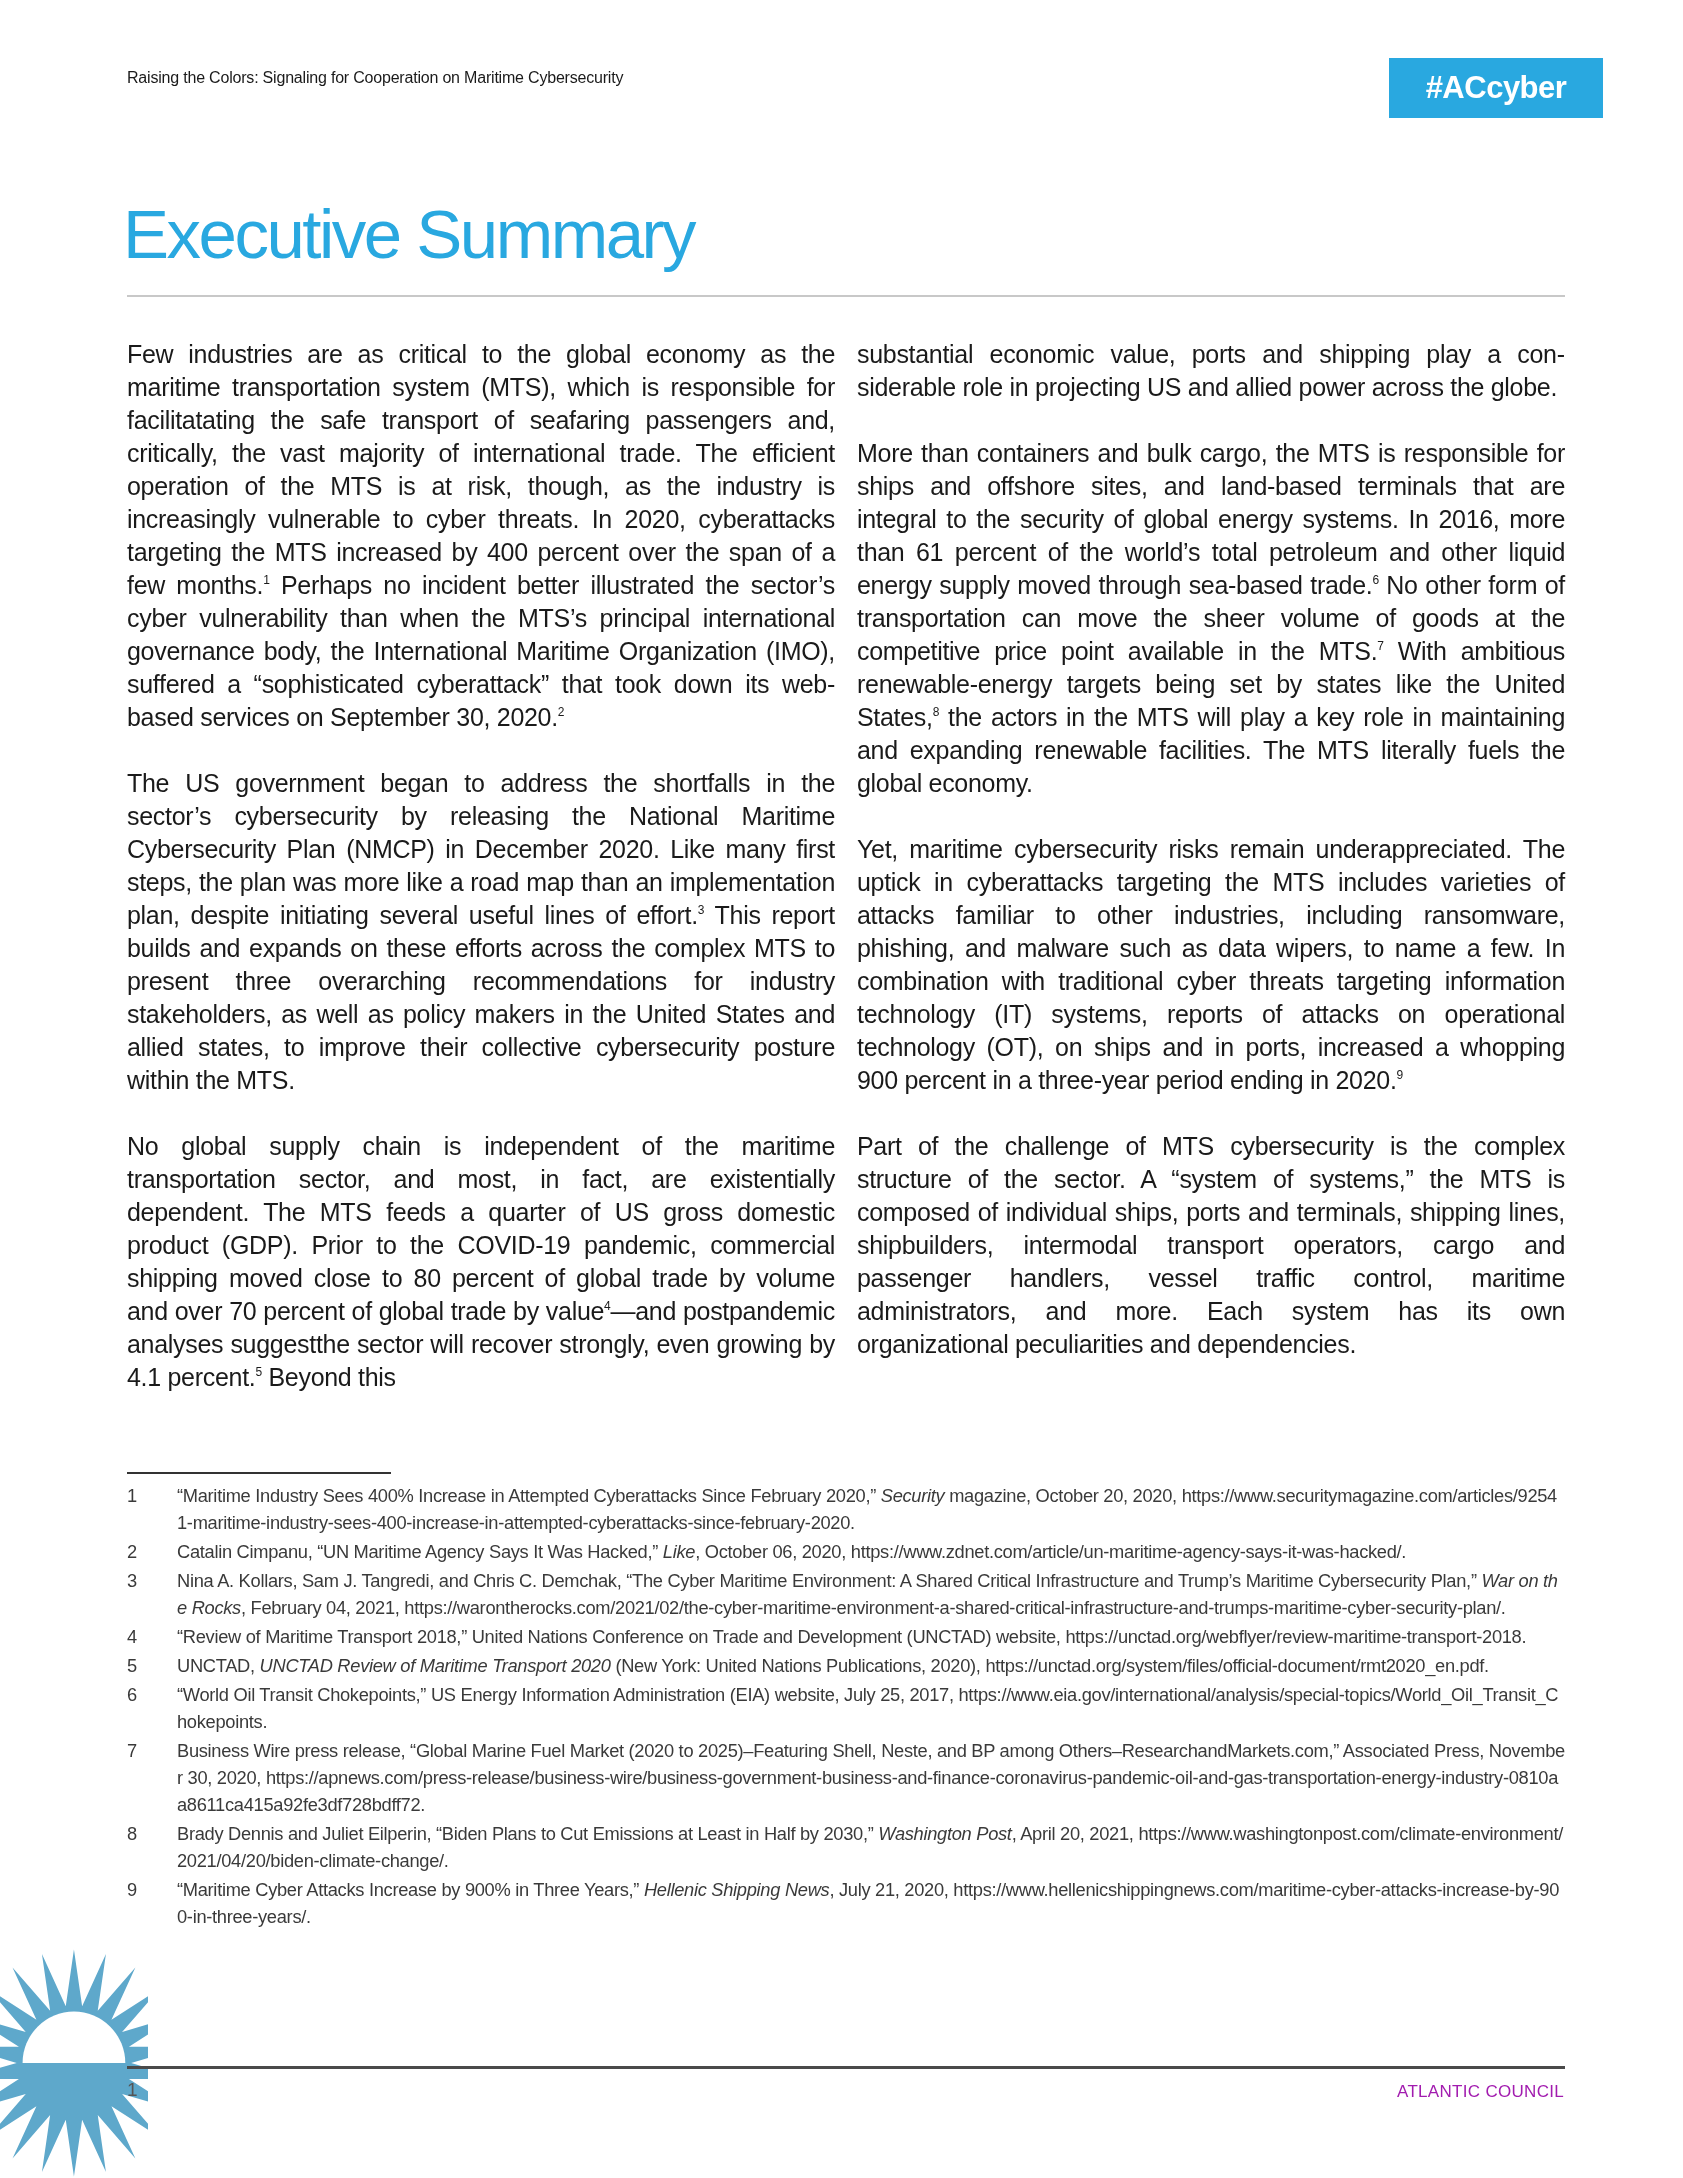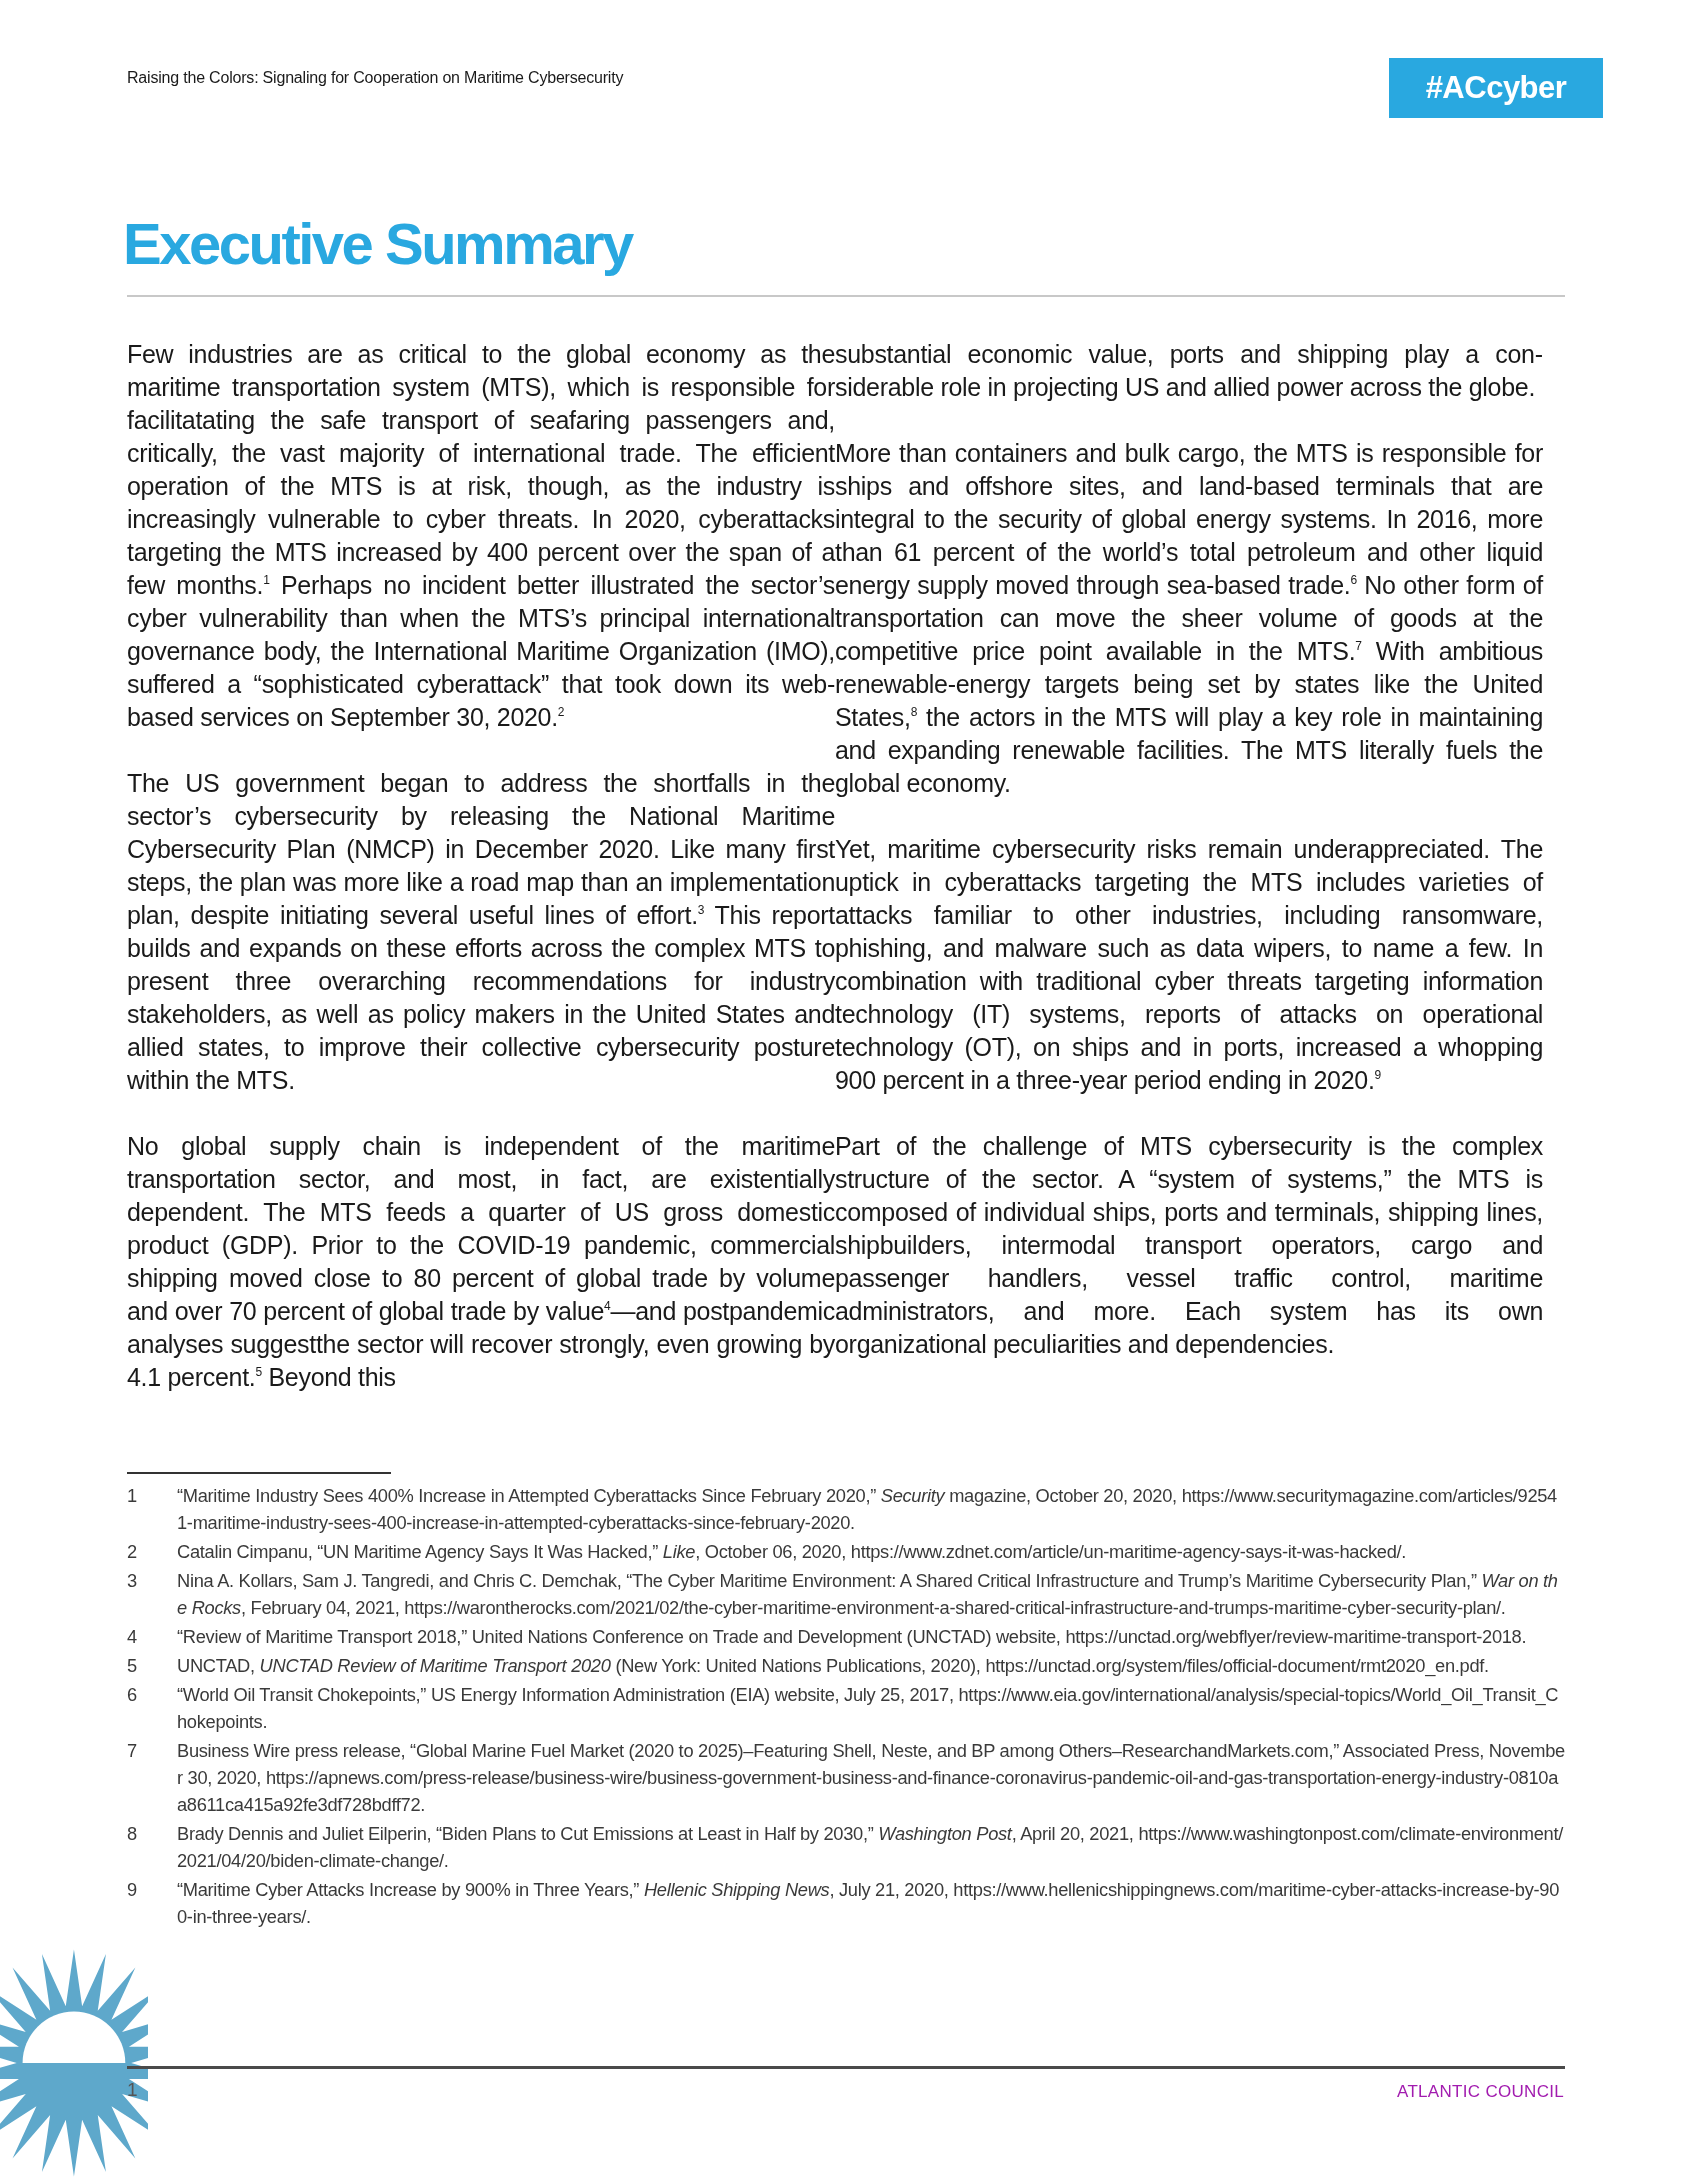--- a/index.html
+++ b/index.html
@@ -3,24 +3,24 @@
 <meta charset="utf-8">
 <style>
   html, body { margin: 0; padding: 0; background: #ffffff; }
   body { width: 1683px; height: 2178px; position: relative; overflow: hidden;
          font-family: "Liberation Sans", sans-serif; color: #1a1a1a; }
   .running-head { position: absolute; left: 127px; top: 69px; font-size: 16px;
                   letter-spacing: -0.2px; color: #1a1a1a; }
   .badge { position: absolute; left: 1389px; top: 58px; width: 214px; height: 60px;
            background: #29a8e0; color: #ffffff; font-weight: bold; font-size: 31px;
            display: flex; align-items: center; justify-content: center; letter-spacing: -0.5px; }
-  .page-title { position: absolute; left: 123px; top: 215px; margin: 0; font-size: 58px;
-                font-weight: bold; color: #29a8e0; letter-spacing: -2.5px; line-height: 1; }
+  .page-title { position: absolute; left: 123px; top: 200px; margin: 0; font-size: 69px;
+                font-weight: normal; color: #29a8e0; letter-spacing: -2.5px; line-height: 1; }
   .title-rule { position: absolute; left: 127px; top: 295px; width: 1438px; height: 2px; background: #c8c8c8; }
-  .columns { position: absolute; left: 127px; top: 338px; width: 1438px; display: flex; justify-content: flex-start; }
+  .columns { position: absolute; left: 127px; top: 338px; width: 1438px; display: flex; justify-content: space-between; }
   .col { width: 708px; }
   .col p { margin: 0 0 33px 0; font-size: 25px; line-height: 33px; text-align: justify;
            letter-spacing: -0.3px; hyphens: manual; }
   .col p:last-child { margin-bottom: 13px; }
   sup { font-size: 12px; line-height: 0; vertical-align: 10px; }
   .fn-rule { position: absolute; left: 127px; top: 1472px; width: 264px; height: 1.5px; background: #333; }
   .footnotes { position: absolute; left: 127px; top: 1482px; width: 1438px; }
   .fn { display: flex; font-size: 18.3px; line-height: 27px; color: #3a3a3a; margin-bottom: 2px; letter-spacing: -0.3px; }
   .fn .num { width: 50px; flex: none; }
   .fn .txt { flex: 1; word-break: break-all; }

